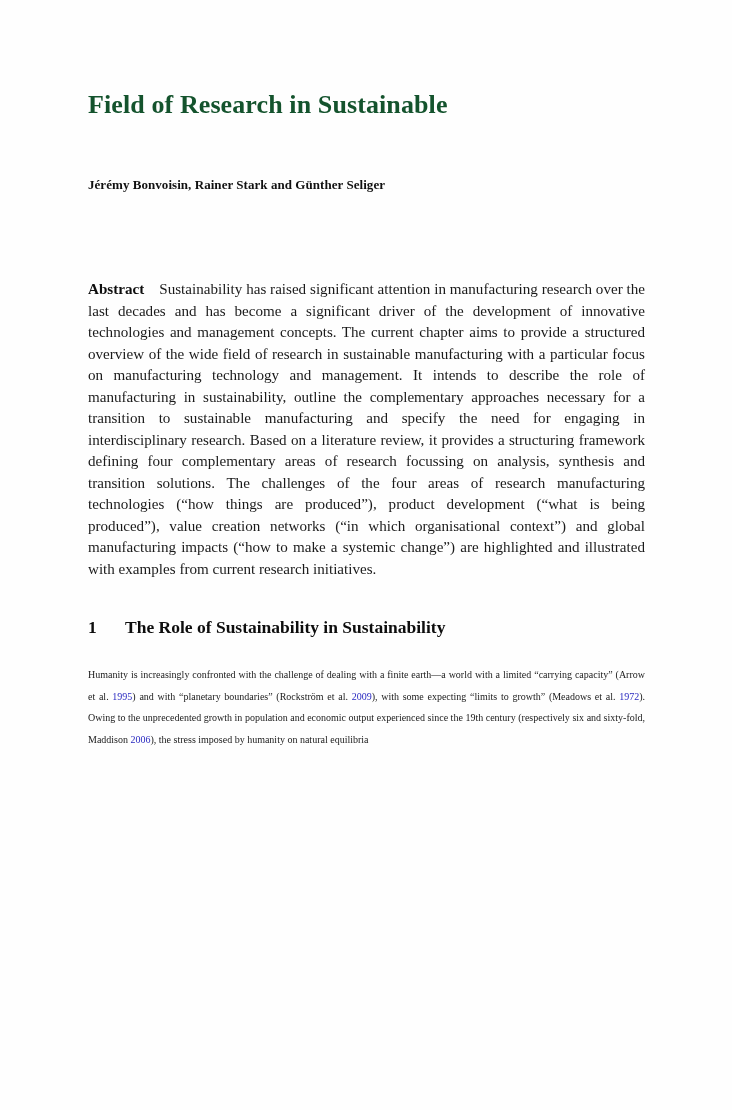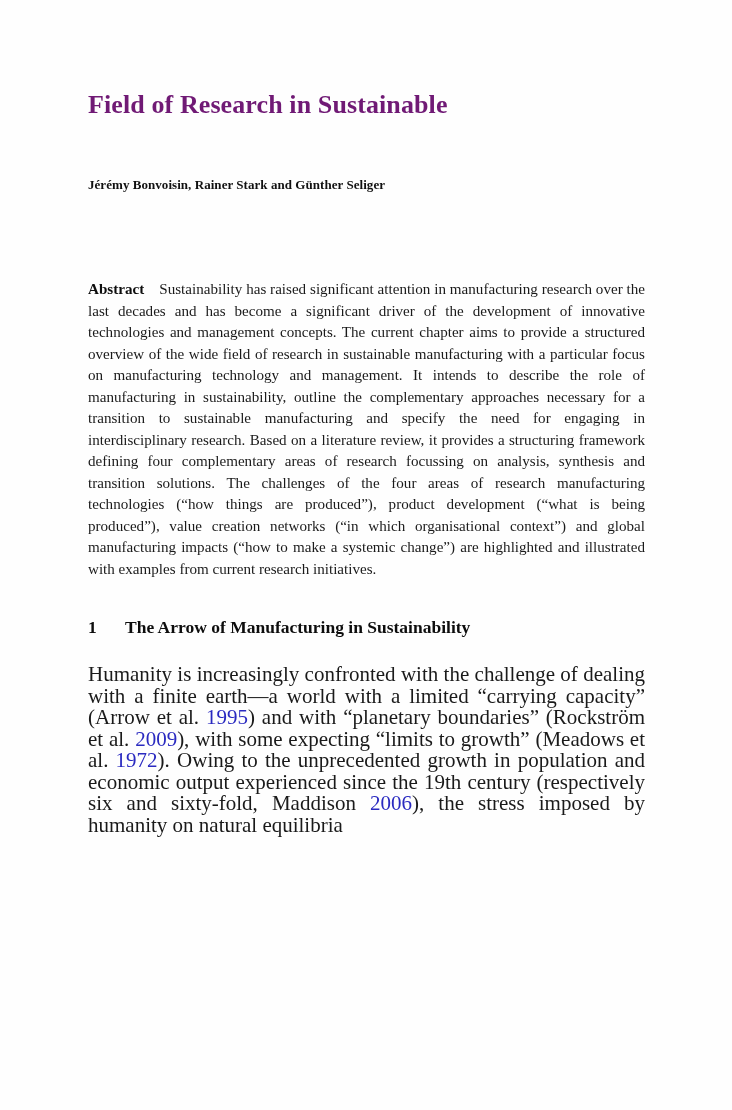--- a/index.html
+++ b/index.html
@@ -22,21 +22,21 @@
     top: 0;
     width: 557px;
   }
   .chapter-title {
     margin: 0;
     padding-top: 88px;
     font-size: 26px;
     line-height: 34px;
     font-weight: bold;
     letter-spacing: 0.1px;
-    color: #701a75;
+    color: #14532d;
   }
   .chapter-title .title-line {
     display: block;
   }
   .authors {
     margin: 0;
     padding-top: 53px;
     font-size: 13px;
     line-height: 20px;
     font-weight: bold;
@@ -70,21 +70,21 @@
     display: flex;
   }
   .section-number {
     display: inline-block;
     width: 37px;
     flex: 0 0 37px;
   }
   .body-par {
     margin: 0;
     padding-top: 25px;
-    font-size: 21px;
+    font-size: 10px;
     line-height: 21.5px;
     text-align: justify;
     text-justify: inter-word;
     hyphens: none;
     color: #1a1a1a;
   }
   .cite {
     color: #2a2ac0;
     text-decoration: none;
   }
@@ -100,19 +100,19 @@
     </h1>
 
     <p class="authors">Jérémy Bonvoisin, Rainer Stark and Günther Seliger</p>
 
     <p class="abstract">
       <span class="abstract-label">Abstract</span><span>Sustainability has raised significant attention in manufacturing research over the last decades and has become a significant driver of the development of innovative technologies and management concepts. The current chapter aims to provide a structured overview of the wide field of research in sustainable manufacturing with a particular focus on manufacturing technology and management. It intends to describe the role of manufacturing in sustainability, outline the complementary approaches necessary for a transition to sustainable manufacturing and specify the need for engaging in interdisciplinary research. Based on a literature review, it provides a structuring framework defining four complementary areas of research focussing on analysis, synthesis and transition solutions. The challenges of the four areas of research manufacturing technologies (“how things are produced”), product development (“what is being produced”), value creation networks (“in which organisational context”) and global manufacturing impacts (“how to make a systemic change”) are highlighted and illustrated with examples from current research initiatives.</span>
     </p>
 
     <h2 class="section-heading">
       <span class="section-number">1</span>
-      <span>The Arrow of Manufacturing in Sustainability</span>
+      <span>The Role of Sustainability in Sustainability</span>
     </h2>
 
     <p class="body-par"><span>Humanity is increasingly confronted with the challenge of dealing with a finite earth—a world with a limited “carrying capacity” (Arrow et al. </span><a class="cite" href="#">1995</a><span>) and with “planetary boundaries” (Rockström et al. </span><a class="cite" href="#">2009</a><span>), with some expecting “limits to growth” (Meadows et al. </span><a class="cite" href="#">1972</a><span>). Owing to the unprecedented growth in population and economic output experienced since the 19th century (respectively six and sixty-fold, Maddison </span><a class="cite" href="#">2006</a><span>), the stress imposed by humanity on natural equilibria</span></p>
 
   </div>
 </div>
 
 </body></html>

